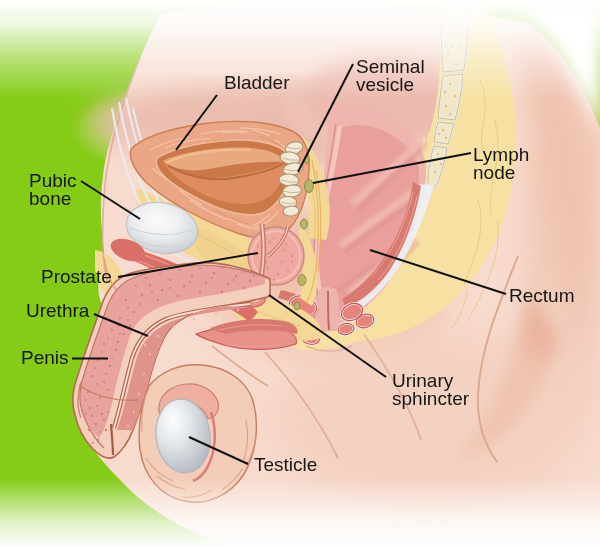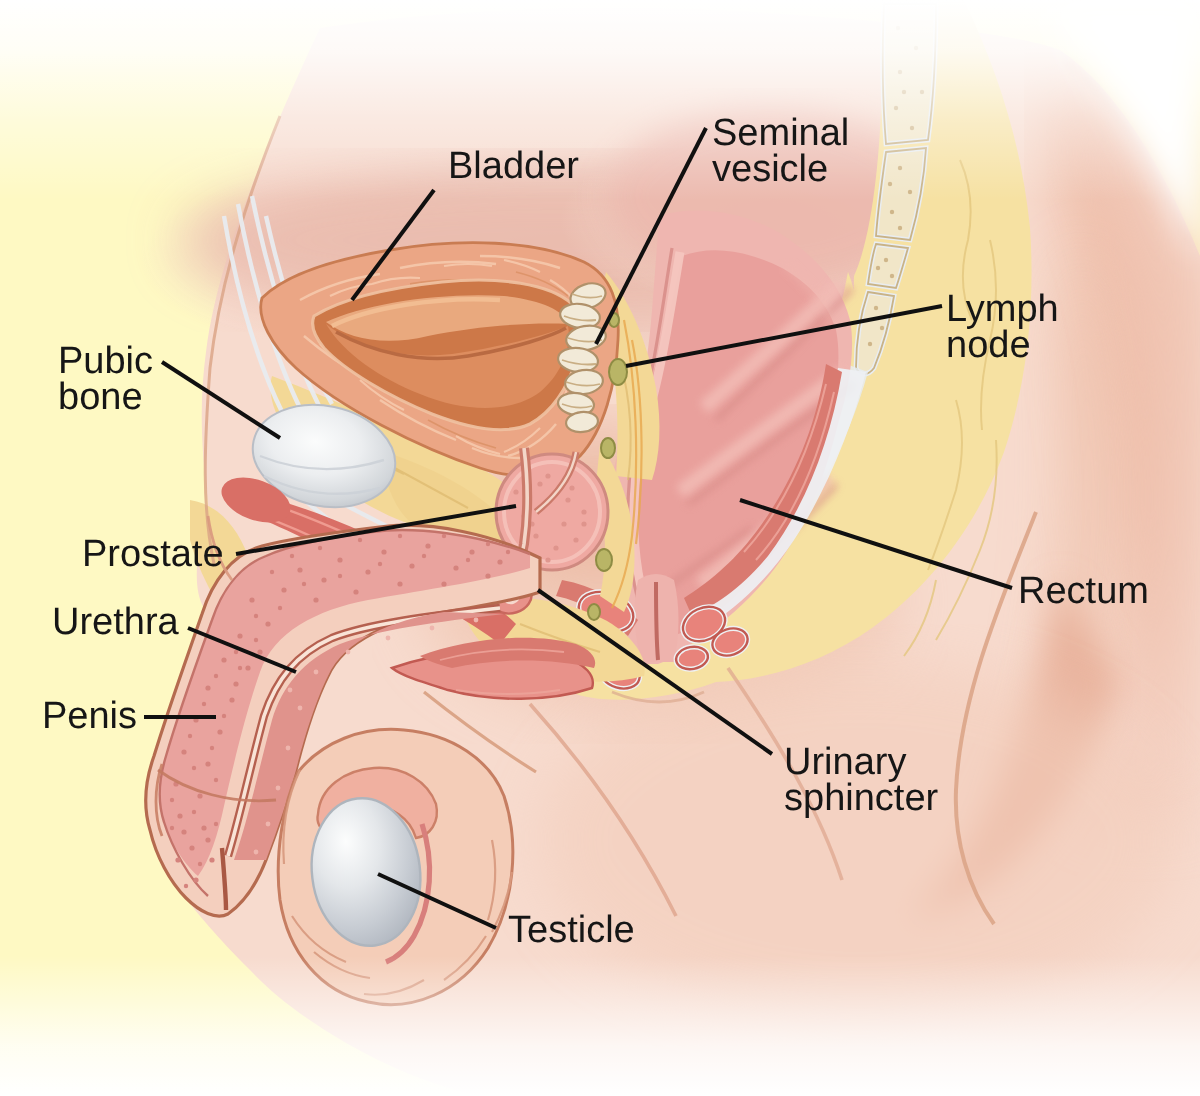--- a/index.html
+++ b/index.html
@@ -1,16 +1,16 @@
 <!DOCTYPE html>
 <html><head>
 <meta charset="utf-8">
 <style>
   html,body{margin:0;padding:0;background:#fff;}
-  .wrap{width:600px;height:548px;position:relative;overflow:hidden;background:#fef9c3;}
+  .wrap{width:600px;height:548px;position:relative;overflow:hidden;background:#84cc16;}
   svg{display:block;}
   text{font-family:"Liberation Sans",sans-serif;font-size:19px;fill:#161616;}
 </style>
 </head>
 <body>
 <div class="wrap">
 <svg width="600" height="548" viewBox="0 0 600 548">
 <defs>
   <radialGradient id="blush" cx="50%" cy="50%" r="50%">
     <stop offset="0%" stop-color="#ecc0b2"></stop>

